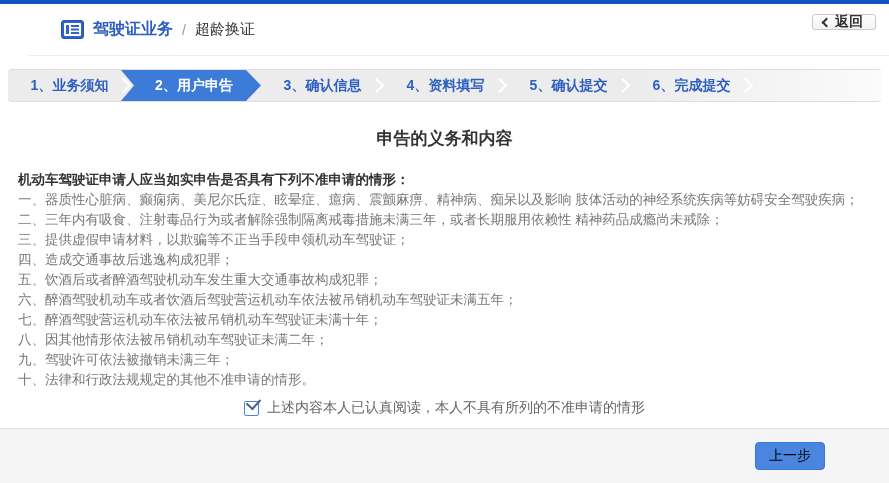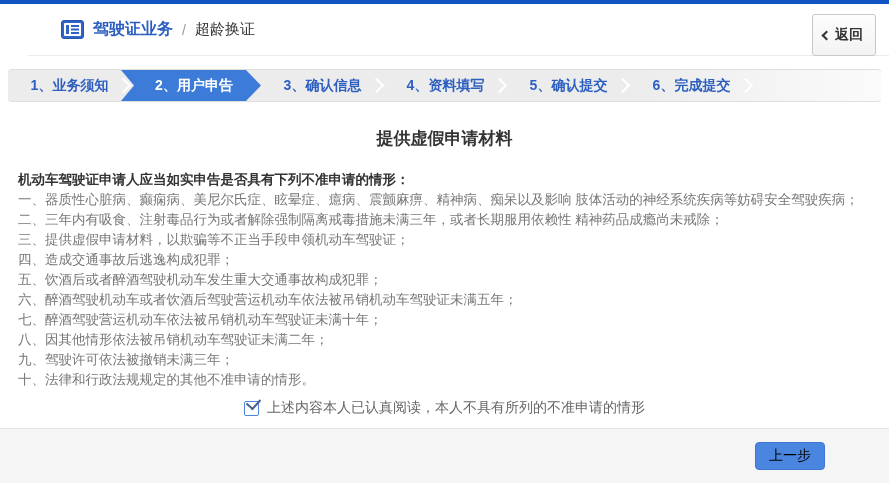--- a/index.html
+++ b/index.html
@@ -20,21 +20,21 @@
     padding-left:33px;
     border-bottom:1px solid #ececec;
     position:relative; background:#fff;margin-left:28px;
   }
   .doc-icon { width:23px; height:19px; margin-right:9px; flex:0 0 auto; }
   .crumb-section { color:#2d5fc1; font-size:16px; font-weight:bold; text-decoration:none; cursor:pointer; }
   .crumb-sep { color:#9a9a9a; font-size:14px; margin:0 9px; }
   .crumb-page { color:#333; font-size:15px; }
   .back-btn {
     position:absolute; right:13px; top:10px;
-    height:42px; padding:0 12px 0 10px;
+    height:16px; padding:0 12px 0 10px;
     background:linear-gradient(#fdfdfd,#f3f3f3);
     border:1px solid #c9c9c9; border-radius:3px;
     display:flex; align-items:center; gap:5px;
     font-size:14px; font-weight:bold; color:#333; cursor:pointer;
   }
   .chev-left {
     width:7px; height:7px;
     border-left:2px solid #333; border-bottom:2px solid #333;
     transform:rotate(45deg); display:inline-block;
   }
@@ -152,21 +152,21 @@
   <div class="step">
     <span>5、确认提交</span>
     <span class="sep"></span>
   </div>
   <div class="step">
     <span>6、完成提交</span>
     <span class="sep"></span>
   </div>
 </div>
 
-<div class="page-title">提供虚假申请材料</div>
+<div class="page-title">申告的义务和内容</div>
 
 <div class="content">
   <div class="intro">机动车驾驶证申请人应当如实申告是否具有下列不准申请的情形：</div>
   <div class="item">一、器质性心脏病、癫痫病、美尼尔氏症、眩晕症、癔病、震颤麻痹、精神病、痴呆以及影响 肢体活动的神经系统疾病等妨碍安全驾驶疾病；</div>
   <div class="item">二、三年内有吸食、注射毒品行为或者解除强制隔离戒毒措施未满三年，或者长期服用依赖性 精神药品成瘾尚未戒除；</div>
   <div class="item">三、提供虚假申请材料，以欺骗等不正当手段申领机动车驾驶证；</div>
   <div class="item">四、造成交通事故后逃逸构成犯罪；</div>
   <div class="item">五、饮酒后或者醉酒驾驶机动车发生重大交通事故构成犯罪；</div>
   <div class="item">六、醉酒驾驶机动车或者饮酒后驾驶营运机动车依法被吊销机动车驾驶证未满五年；</div>
   <div class="item">七、醉酒驾驶营运机动车依法被吊销机动车驾驶证未满十年；</div>

